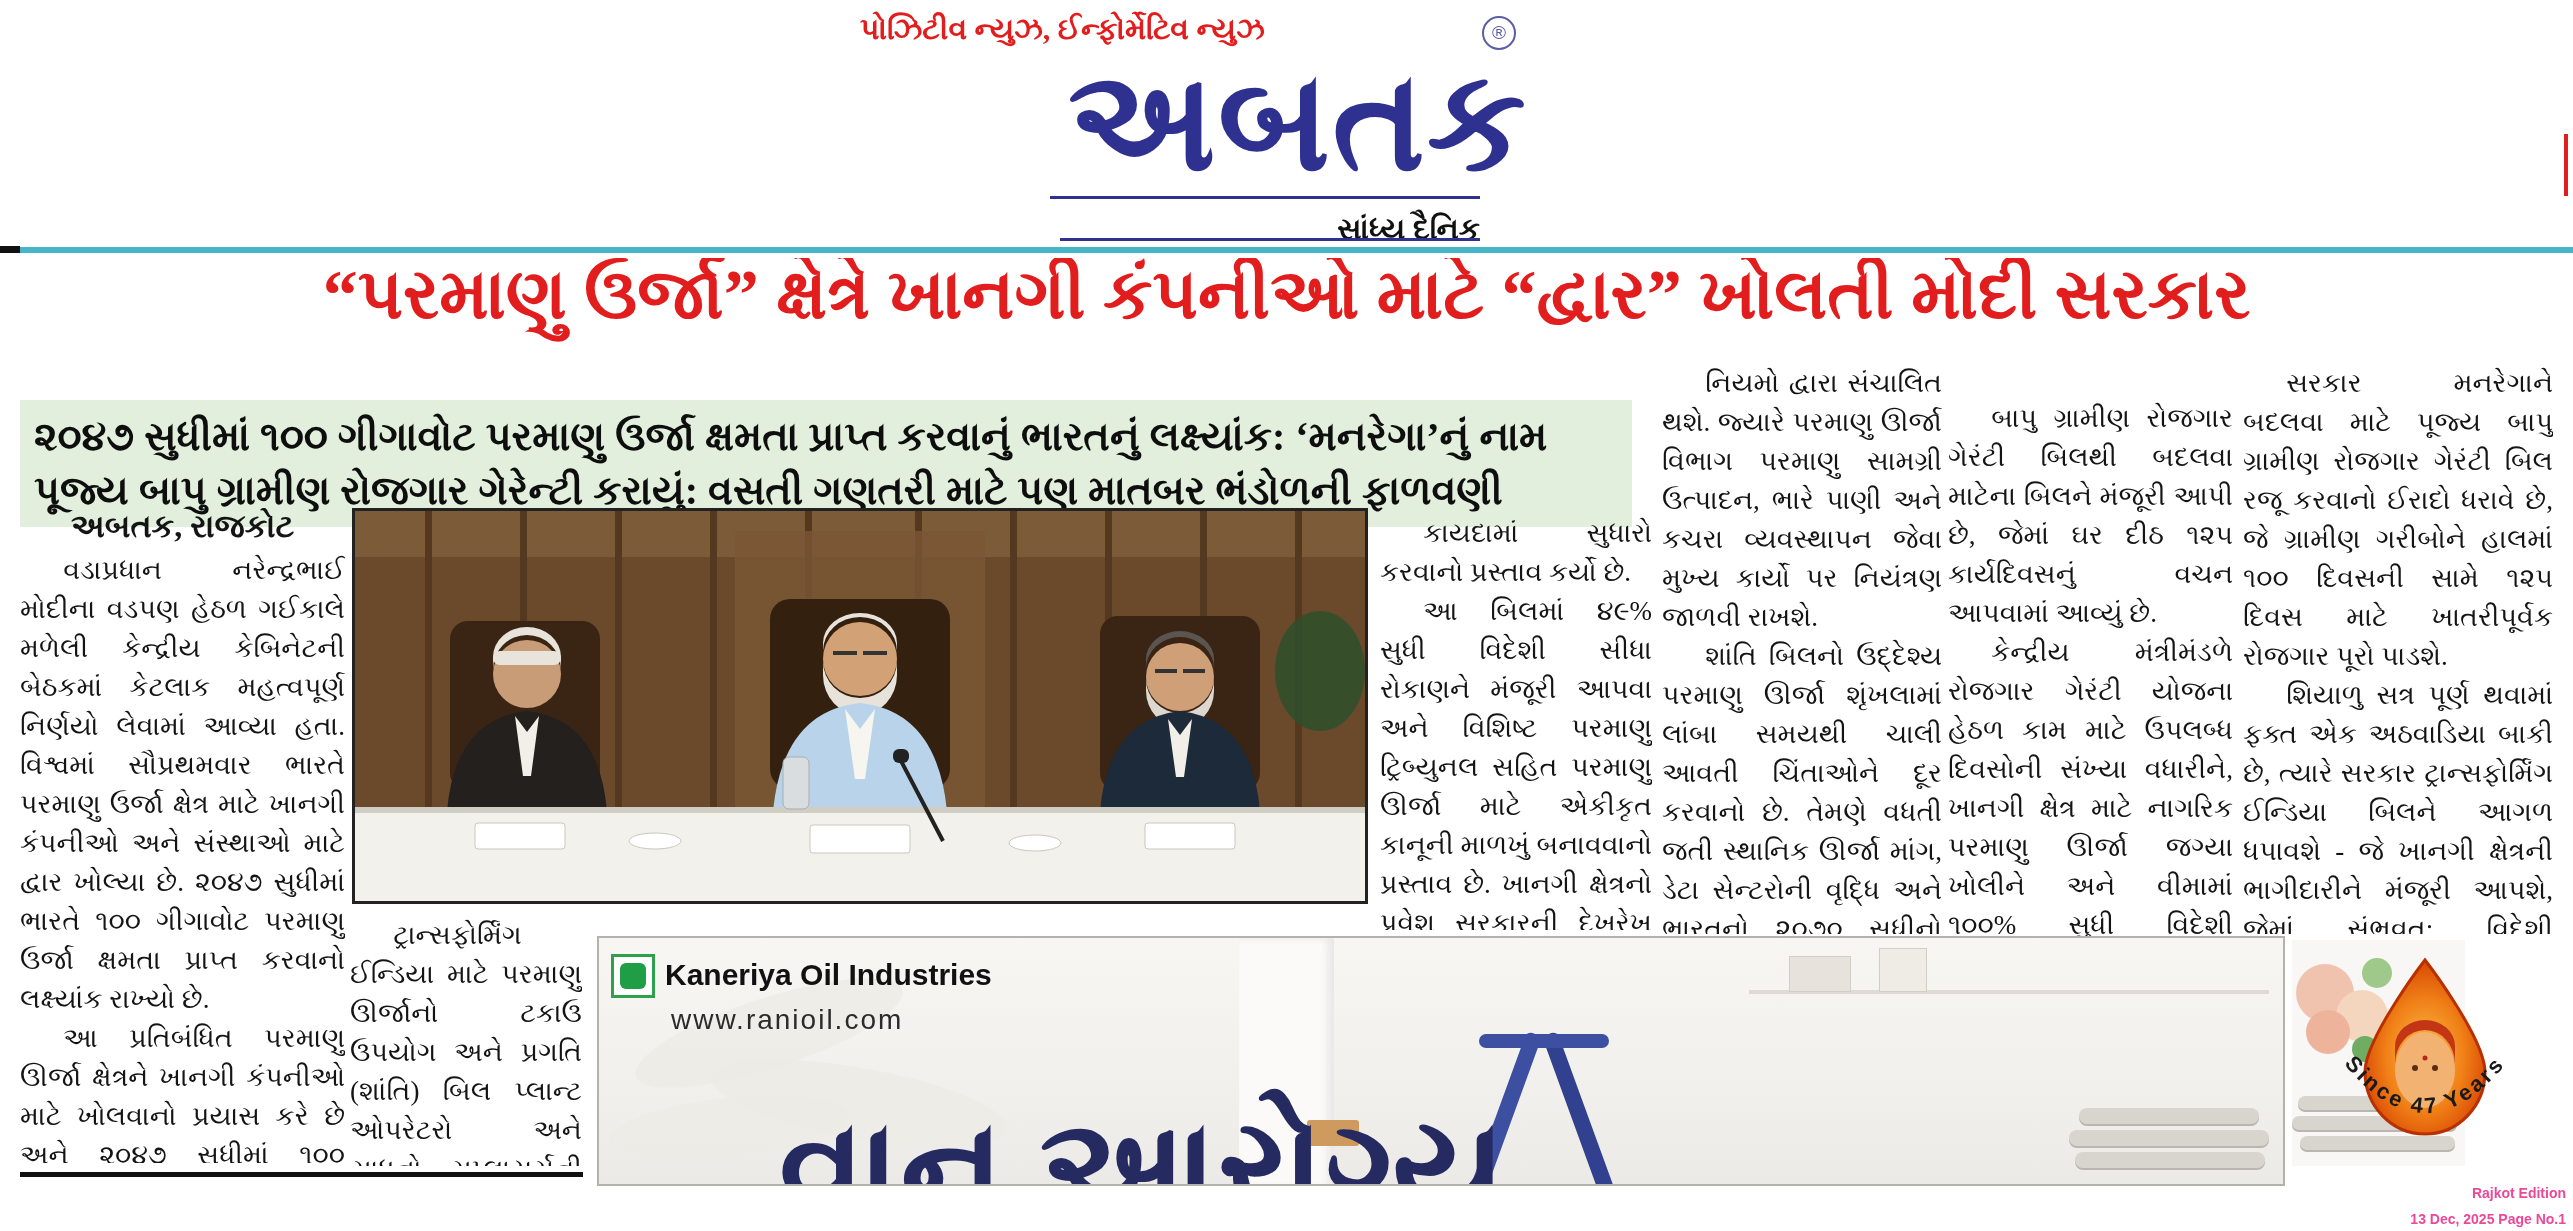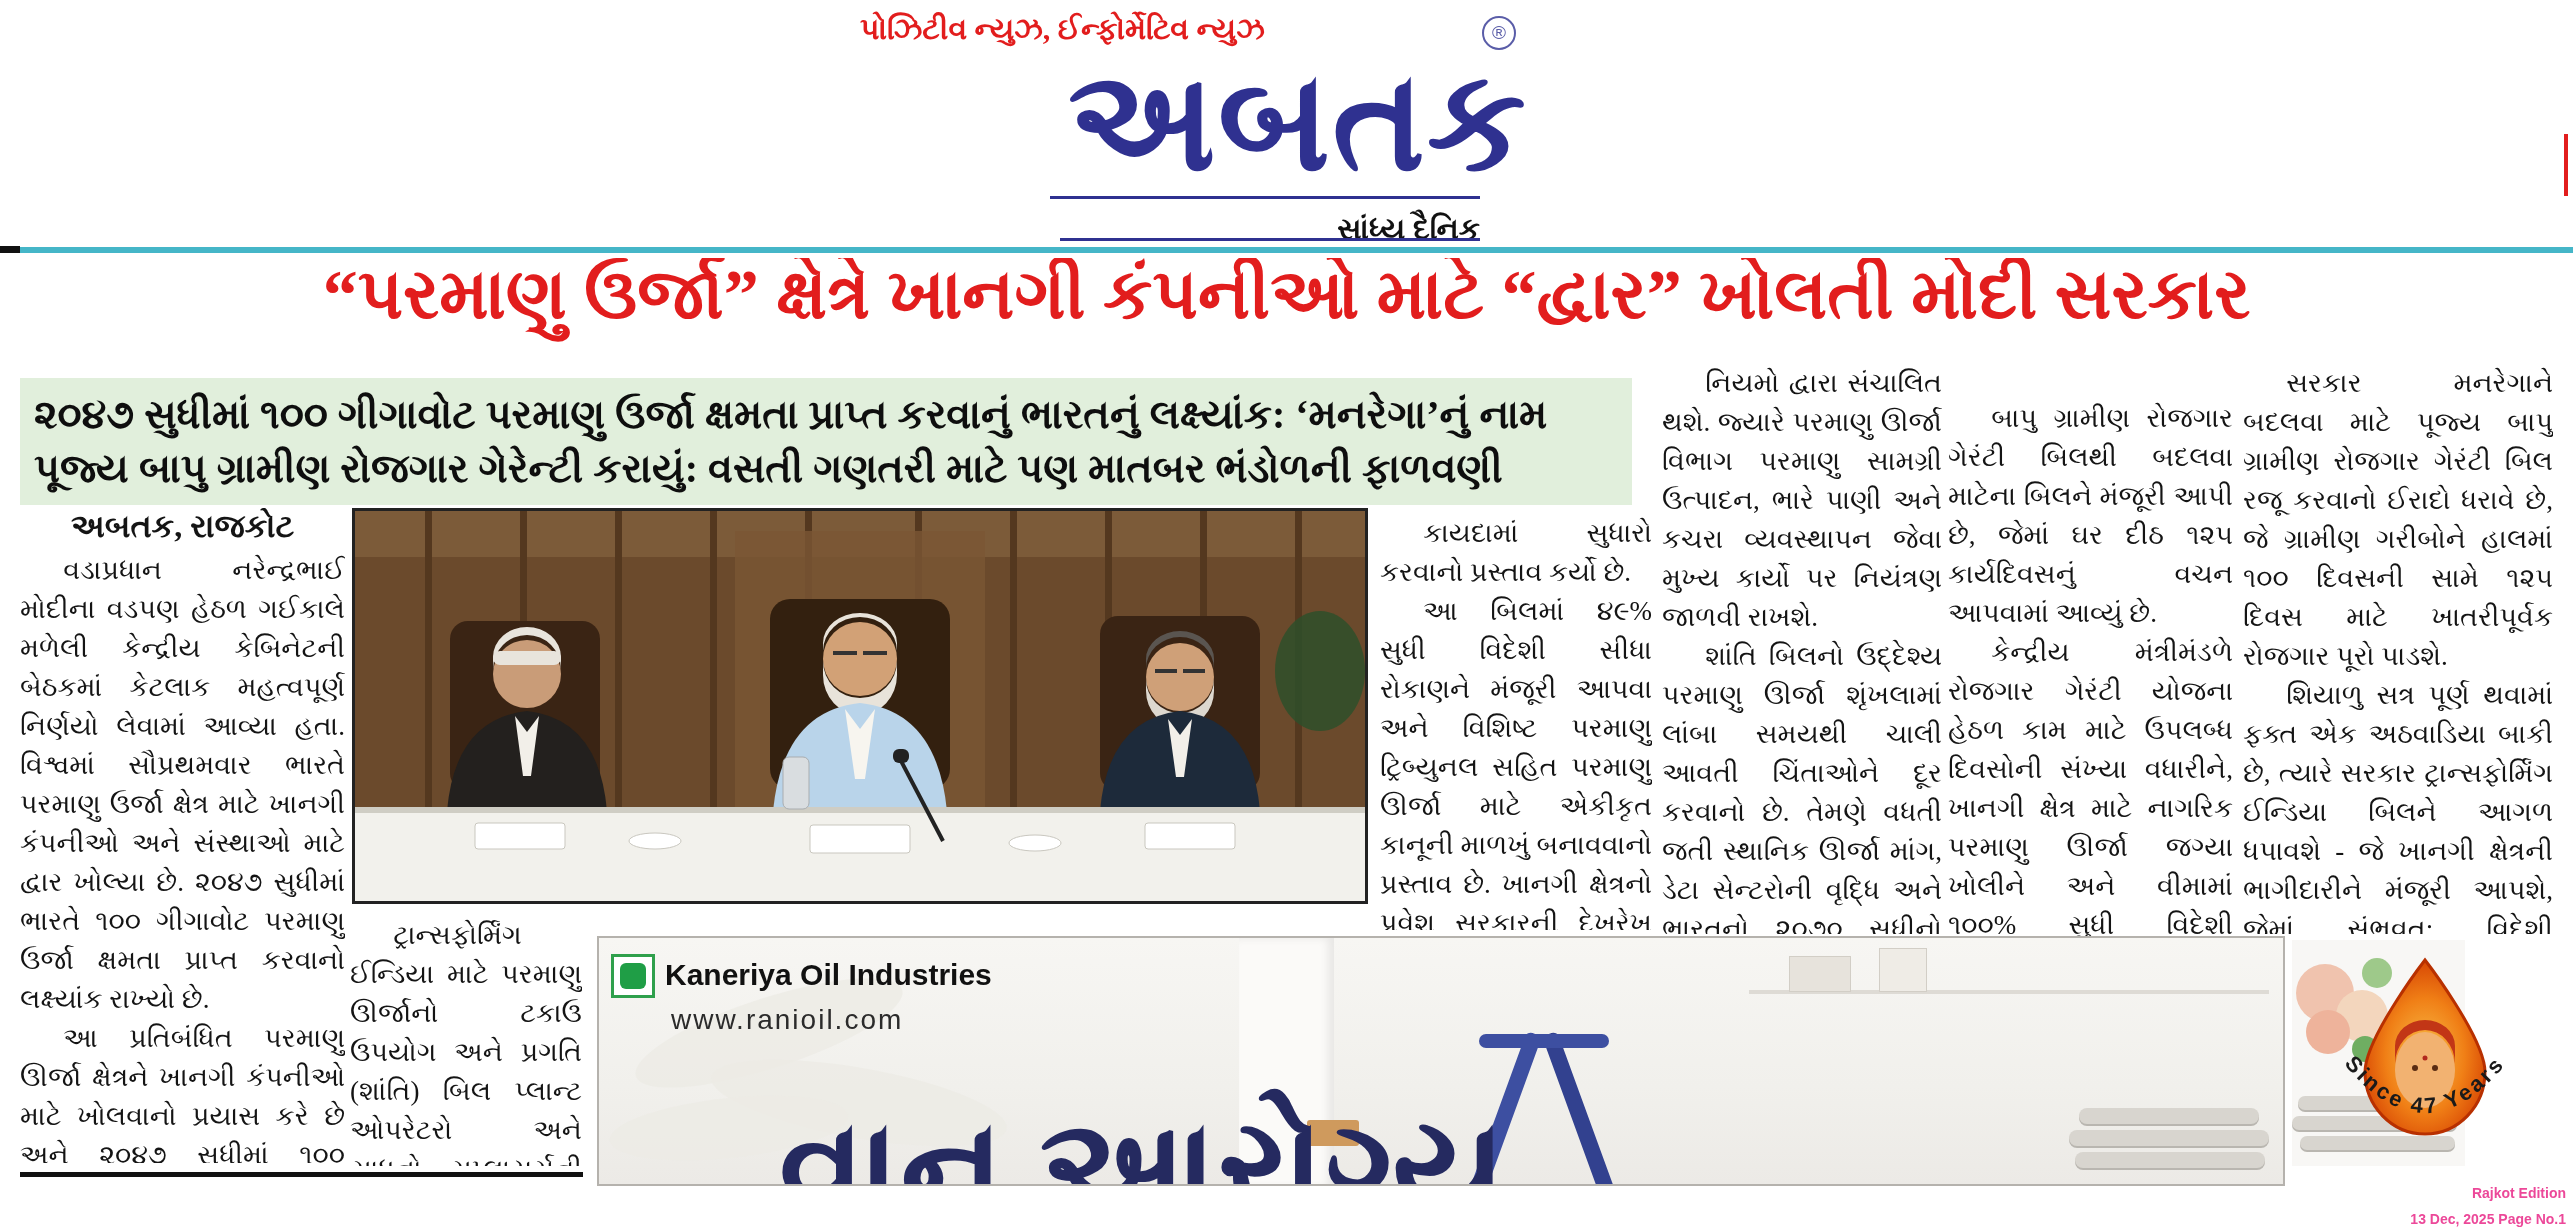--- a/index.html
+++ b/index.html
@@ -49,21 +49,21 @@
   <div class="abs navline" style="left:1050px;top:196px;width:430px;"></div>
   <div class="abs sandhya guj" style="left:1050px;top:212px;width:430px;">સાંધ્ય દૈનિક</div>
   <div class="abs navline" style="left:1060px;top:238px;width:420px;"></div>
 
   <div class="abs" style="left:0;top:246px;width:20px;height:7px;background:#111;"></div>
   <div class="abs tealline" style="left:20px;top:247px;width:2553px;"></div>
   <div class="abs" style="left:2564px;top:134px;width:4px;height:62px;background:#e21d1d;"></div>
 
   <div class="abs headline guj" style="left:10px;top:258px;width:2553px;height:96px;">“પરમાણુ ઉર્જા” ક્ષેત્રે ખાનગી કંપનીઓ માટે “દ્વાર” ખોલતી મોદી સરકાર</div>
 
-  <div class="abs greenbox" style="left:20px;top:378px;width:1612px;height:127px;">
+  <div class="abs greenbox" style="left:20px;top:400px;width:1612px;height:127px;">
     <div class="gl guj">૨૦૪૭ સુધીમાં ૧૦૦ ગીગાવોટ પરમાણુ ઉર્જા ક્ષમતા પ્રાપ્ત કરવાનું ભારતનું લક્ષ્યાંક: ‘મનરેગા’નું નામ</div>
     <div class="gl guj">પૂજ્ય બાપુ ગ્રામીણ રોજગાર ગેરેન્ટી કરાયું: વસતી ગણતરી માટે પણ માતબર ભંડોળની ફાળવણી</div>
   </div>
 
   <div class="abs col guj" style="left:20px;top:508px;width:325px;height:655px;">
     <div class="dateline">અબતક, રાજકોટ</div>
     <p>વડાપ્રધાન નરેન્દ્રભાઈ મોદીના વડપણ હેઠળ ગઈકાલે મળેલી કેન્દ્રીય કેબિનેટની બેઠકમાં કેટલાક મહત્વપૂર્ણ નિર્ણયો લેવામાં આવ્યા હતા. વિશ્વમાં સૌપ્રથમવાર ભારતે પરમાણુ ઉર્જા ક્ષેત્ર માટે ખાનગી કંપનીઓ અને સંસ્થાઓ માટે દ્વાર ખોલ્યા છે. ૨૦૪૭ સુધીમાં ભારતે ૧૦૦ ગીગાવોટ પરમાણુ ઉર્જા ક્ષમતા પ્રાપ્ત કરવાનો લક્ષ્યાંક રાખ્યો છે.</p>
     <p>આ પ્રતિબંધિત પરમાણુ ઊર્જા ક્ષેત્રને ખાનગી કંપનીઓ માટે ખોલવાનો પ્રયાસ કરે છે અને ૨૦૪૭ સુધીમાં ૧૦૦ ગીગાવોટ પરમાણુ ઊર્જા ક્ષમતા પ્રાપ્ત કરવાના દેશના લક્ષ્ય માટે પણ મહત્વપૂર્ણ છે.</p>
   </div>
 

